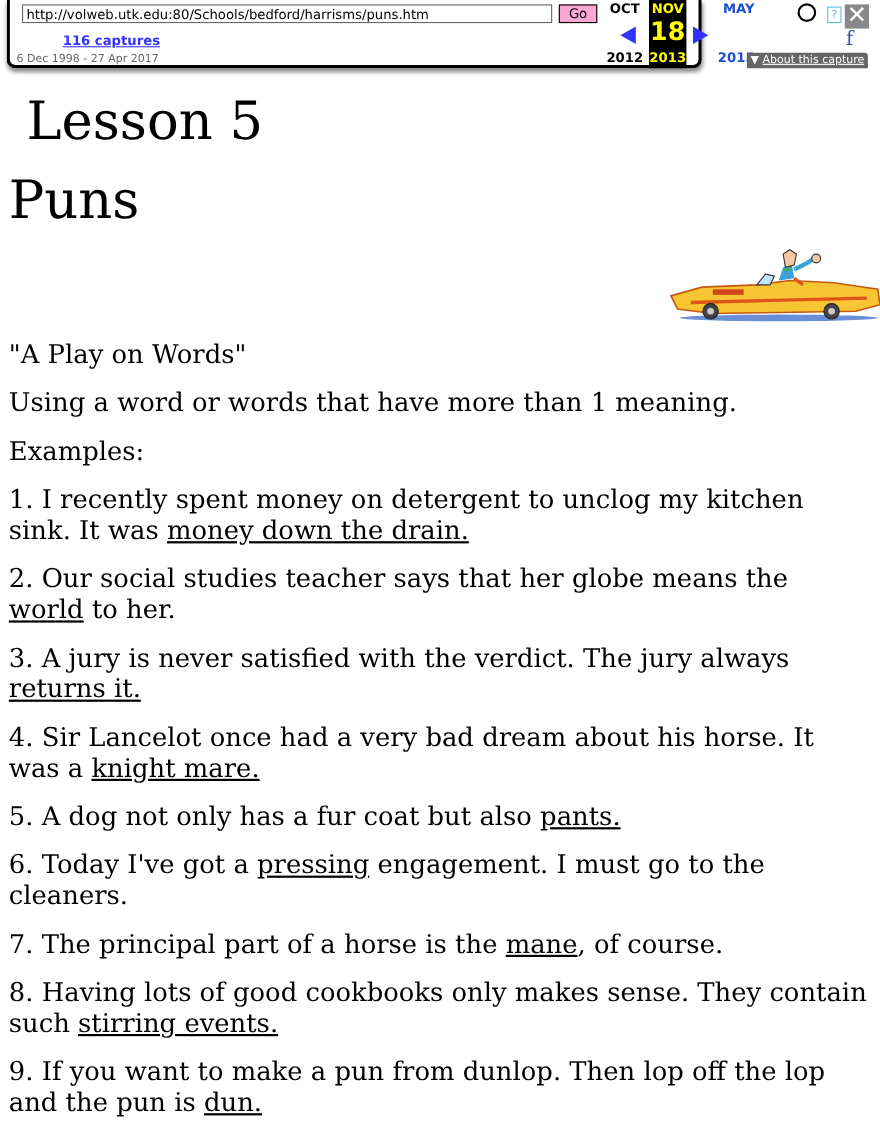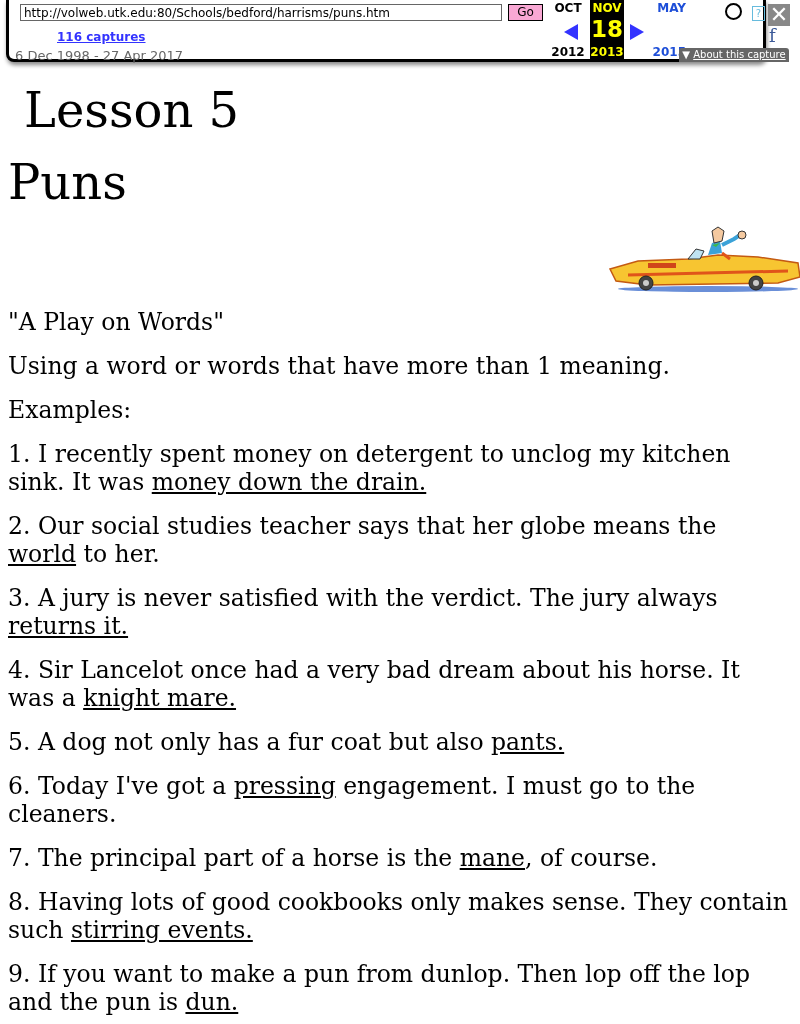--- a/index.html
+++ b/index.html
@@ -1,40 +1,40 @@
 <!DOCTYPE html>
 <html><head>
 <meta charset="utf-8">
 <style>
   html, body { margin: 0; padding: 0; background: #fff; }
   body { width: 800px; height: 1024px; overflow: hidden; position: relative; font-family: "DejaVu Serif", serif; color: #000; }
 
   
   #wm-toolbar {
-    position: absolute; left: 6px; top: 0; width: 760px; height: 62px;
+    position: absolute; left: 6px; top: 0; width: 632px; height: 62px;
     background: #fff; border: 3px solid #000; border-top: none;
     border-radius: 0 0 8px 8px; box-shadow: 1px 3px 4px #888;
     font-family: "DejaVu Sans", sans-serif; box-sizing: border-box;
   }
   #wm-url {
     position: absolute; left: 11px; top: 4px; width: 482px; height: 17px;
     border: 1px solid #666; font-family: "DejaVu Sans", sans-serif; font-size: 12px;
     padding: 0 3px; box-sizing: border-box; line-height: 15px; color: #000;
   }
   #wm-go {
     position: absolute; left: 499px; top: 4px; width: 35px; height: 17px;
     border: 1px solid #000; background: #f9a8d4; font-size: 12px; line-height: 15px;
     text-align: center; box-sizing: border-box; font-family: "DejaVu Sans", sans-serif; padding: 0;
   }
   #wm-captures {
     position: absolute; left: 6px; top: 30px; font-size: 12px; font-weight: bold; color: #33f;
     text-decoration: underline;
     margin-left: 42px;
   }
-  #wm-daterange { position: absolute; left: 6px; top: 48px; font-size: 13px; color: #666; }
+  #wm-daterange { position: absolute; left: 6px; top: 48px; font-size: 10px; color: #666; }
 
   .wm-col { position: absolute; top: 0; height: 62px; text-align: center; font-weight: bold; }
   .wm-month { font-size: 12px; line-height: 12px; position: absolute; top: 2px; left: 0; right: 0; }
   .wm-year { font-size: 12px; line-height: 12px; position: absolute; top: 46px; left: 0; right: 0; }
   #wm-prev { left: 536px; width: 46px; color: #000; }
   #wm-cur { left: 581px; width: 34px; background: #000; color: #ff0; }
   #wm-next { left: 631px; width: 46px; color: #1d4ed8; text-align: right; }
   #wm-day { position: absolute; top: 17px; left: 0; right: 0; font-size: 23px; line-height: 24px; color: #ff0; }
   .wm-arrow { position: absolute; top: 24px; width: 0; height: 0; border-top: 8px solid transparent; border-bottom: 8px solid transparent; }
   #wm-arrow-left { left: 555px; border-right: 14px solid #33f; }

